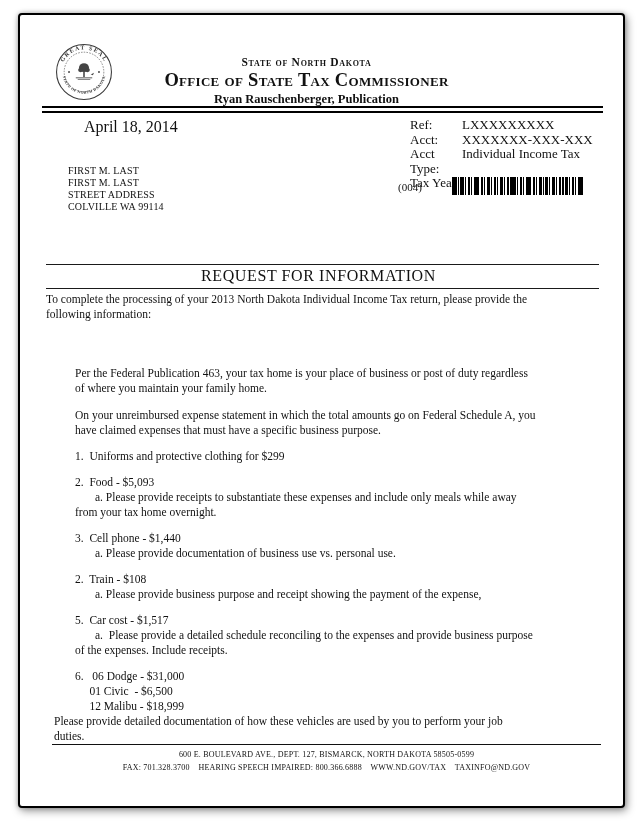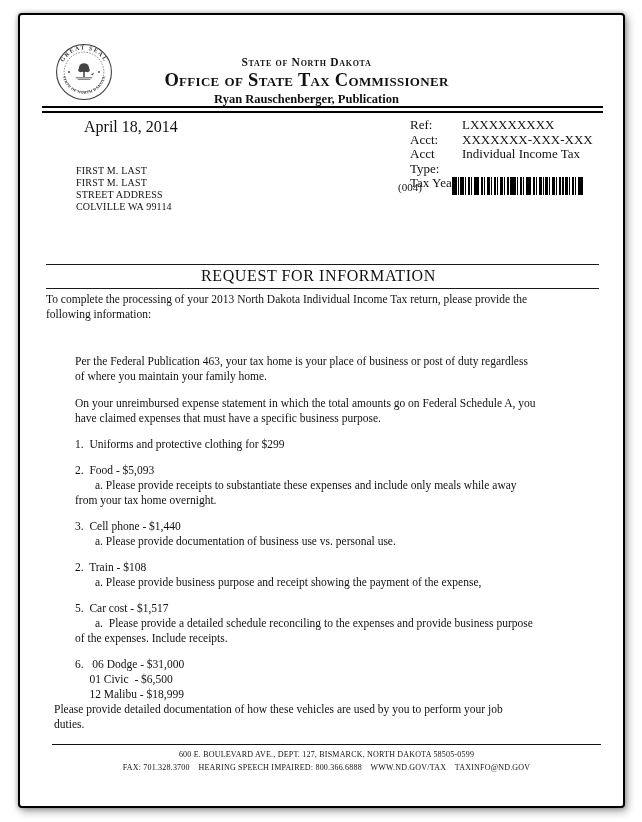--- a/index.html
+++ b/index.html
@@ -12,41 +12,41 @@
   }
   
   .seal{position:absolute;left:35px;top:28px;width:58px;height:58px;}
   .hdr-text{position:absolute;left:0;top:41px;width:100%;text-align:center;transform:translateX(-15px);}
   .hdr-state{font-variant:small-caps;font-weight:bold;font-size:11.5px;letter-spacing:.7px;line-height:13px;}
   .hdr-office{font-variant:small-caps;font-weight:bold;font-size:18.5px;letter-spacing:.3px;line-height:21px;margin-top:1px;}
   .hdr-comm{font-weight:bold;font-size:12.5px;line-height:14px;margin-top:1px;}
   .double-rule{position:absolute;left:22px;top:91px;width:561px;height:7px;border-top:2px solid #000;border-bottom:2px solid #000;}
   
   .date{position:absolute;left:64px;top:103px;font-size:16px;}
-  .recipient{position:absolute;left:56px;top:150px;font-size:10px;line-height:12px;white-space:pre-line;letter-spacing:.2px;}
+  .recipient{position:absolute;left:48px;top:150px;font-size:10px;line-height:12px;white-space:pre-line;letter-spacing:.2px;}
   .meta{position:absolute;left:390px;top:103px;font-size:13px;line-height:14.5px;}
   .meta-row{display:flex;}
   .meta-row .lbl{width:52px;}
   .barcode-row{position:absolute;left:378px;top:162px;width:190px;height:19px;}
   .barcode-label{position:absolute;left:0;top:4px;font-size:11px;}
   .barcode{
     position:absolute;left:54px;top:0;width:131px;height:18px;
     border-left:3px solid #000;border-right:3px solid #000;
     background-image:
       repeating-linear-gradient(90deg,transparent 0 5px,#000 5px 7px,transparent 7px 17px),
       repeating-linear-gradient(90deg,#000 0 2px,#fff 2px 3px,#000 3px 4px,#fff 4px 6px,#000 6px 9px,#fff 9px 10px,#000 10px 11px,#fff 11px 13px);
   }
   
   .request{position:absolute;left:26px;top:249px;width:553px;font-size:11.5px;line-height:15px;}
   .req-heading{border-top:1.5px solid #1a1a1a;border-bottom:1.5px solid #1a1a1a;padding:2px 0 3px;}
   .req-title{text-align:center;font-size:16px;letter-spacing:.6px;line-height:18px;transform:translateX(-28px);margin-left:48px;}
   .intro{margin:3px 0 0 0;white-space:pre-wrap;}
   .indent{margin-left:8px;}
   .p-body{margin:12px 0 0 21px;white-space:pre-wrap;}
-  .p-body.first{margin-top:32px;}
+  .p-body.first{margin-top:44px;}
   .item-line{margin:11px 0 0 21px;white-space:pre-wrap;}
   .item-sub{margin:0 0 0 21px;text-indent:20px;white-space:pre-wrap;}
   .note{margin:0;white-space:pre-wrap;}
   
   .footer{position:absolute;left:32px;top:729px;width:549px;border-top:1.5px solid #111;padding-top:4px;text-align:center;}
   .footer div{font-size:8px;line-height:12.5px;letter-spacing:.2px;white-space:pre-wrap;}
 </style>
 </head>
 <body>
 

